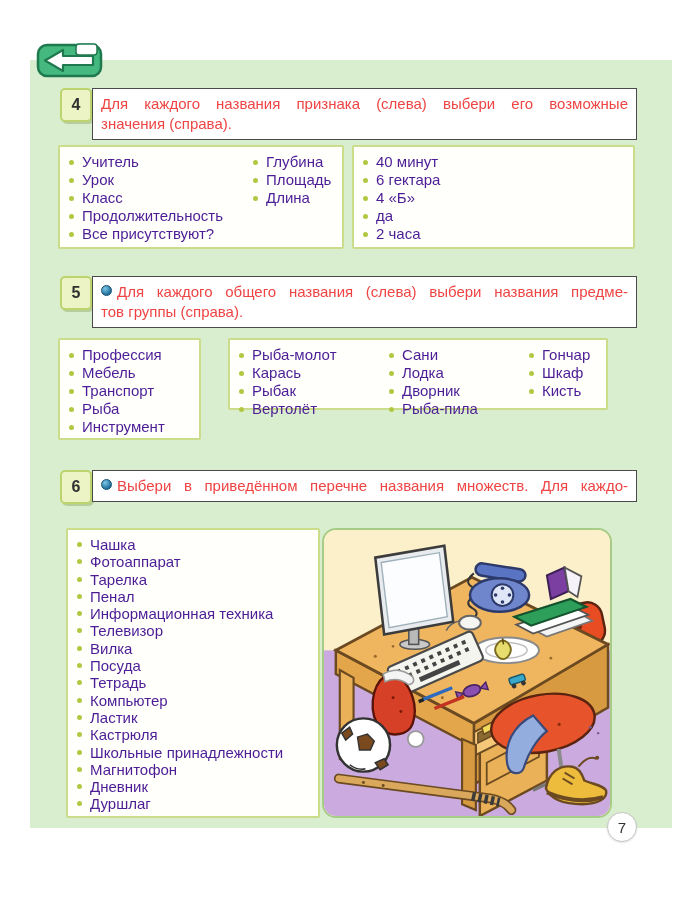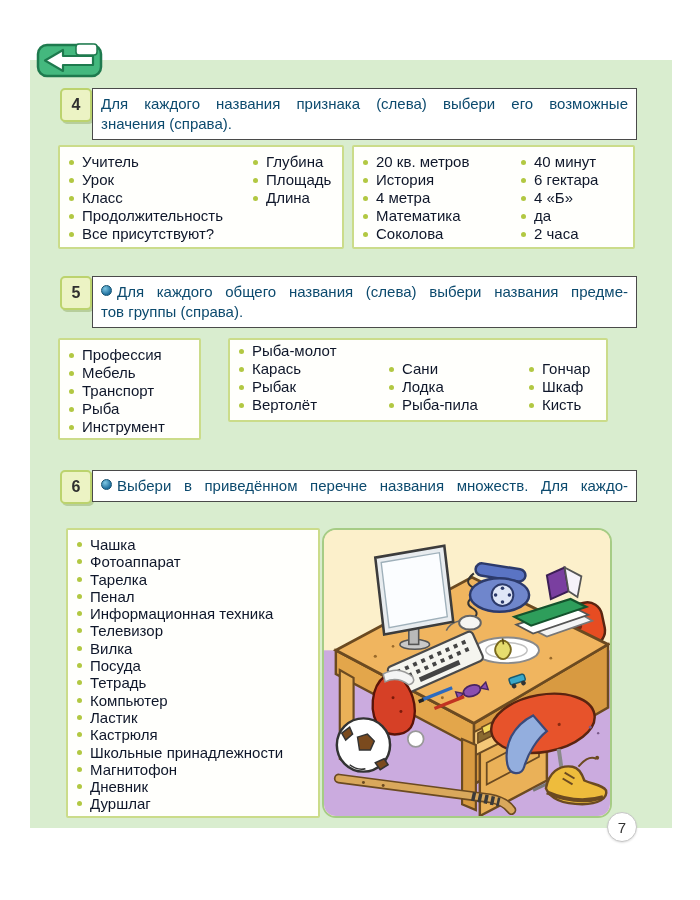--- a/index.html
+++ b/index.html
@@ -10,36 +10,36 @@
   }
   .green-bg{position:absolute;left:30px;top:60px;width:642px;height:768px;background:#d9edcf;}
   .back-btn{position:absolute;left:36px;top:42px;width:68px;height:36px;cursor:pointer;}
   .badge{
     position:absolute;left:60px;width:28px;height:30px;background:#ecf3c4;
     border:2px solid #bcd36e;border-radius:5px;box-shadow:2px 2px 0 rgba(120,150,60,.35);
     font-size:16px;font-weight:bold;color:#2f2f2f;display:flex;align-items:center;justify-content:center;
   }
   .instruction{
     position:absolute;left:92px;width:527px;background:#ffffff;border:1.5px solid #4a4a4a;
-    padding:5px 8px;font-size:15px;line-height:20px;color:#0c4a6e;
+    padding:5px 8px;font-size:15px;line-height:20px;color:#ef4444;
   }
   .instruction .line1{text-align:justify;text-align-last:justify;}
   .instruction .line2{text-align:left;}
   .bluedot{
     display:inline-block;width:9px;height:9px;border-radius:50%;
     background:radial-gradient(circle at 35% 30%,#7fc8e4,#1f6f9e 70%);
     border:1px solid #14506f;margin-right:5px;vertical-align:1px;
   }
   .listbox{
     position:absolute;background:#fffffc;border:2px solid #cbdc8a;border-radius:2px;
     padding:6px 7px;display:flex;align-items:flex-start;box-sizing:border-box;
   }
   .listbox ul{list-style:none;margin:0;padding:0;}
   .listbox li{
-    position:relative;padding-left:15px;font-size:15px;line-height:18px;color:#0f172a;white-space:nowrap;
+    position:relative;padding-left:15px;font-size:15px;line-height:18px;color:#4c1d95;white-space:nowrap;
   }
   .box6 li{line-height:17.3px;}
   .listbox li::before{
     content:"";position:absolute;left:2px;top:7px;width:5px;height:5px;border-radius:50%;background:#b2c842;
   }
   .box6 li::before{top:6px;}
   .col-w180{width:184px;} .col-w158{width:158px;} .col-w150{width:150px;} .col-w148{width:140px;}
   .illu{
     position:absolute;left:322px;top:528px;width:290px;height:290px;
     border:2px solid #a6cc85;border-radius:14px;overflow:hidden;background:#fcf0cb;box-sizing:border-box;
@@ -80,27 +80,20 @@
     <li>Все присутствуют?</li>
   </ul>
   <ul>
     <li>Глубина</li>
     <li>Площадь</li>
     <li>Длина</li>
   </ul>
 </div>
 
 <div class="listbox" style="left:352px;top:145px;width:283px;height:104px;">
-  <ul class="col-w158">
-    <li>20 кв. метров</li>
-    <li>История</li>
-    <li>4 метра</li>
-    <li>Математика</li>
-    <li>Соколова</li>
-  </ul>
   <ul>
     <li>40 минут</li>
     <li>6 гектара</li>
     <li>4 «Б»</li>
     <li>да</li>
     <li>2 часа</li>
   </ul>
 </div>
 
 <div class="badge" style="top:276px;">5</div>
@@ -112,30 +105,31 @@
 <div class="listbox" style="left:58px;top:338px;width:143px;height:102px;">
   <ul>
     <li>Профессия</li>
     <li>Мебель</li>
     <li>Транспорт</li>
     <li>Рыба</li>
     <li>Инструмент</li>
   </ul>
 </div>
 
-<div class="listbox" style="left:228px;top:338px;width:380px;height:84px;align-items:flex-end;">
+<div class="listbox" style="left:228px;top:338px;width:380px;height:72px;">
   <ul class="col-w150">
     <li>Рыба-молот</li>
     <li>Карась</li>
     <li>Рыбак</li>
     <li>Вертолёт</li>
   </ul>
   <ul class="col-w148">
     <li>Сани</li>
     <li>Лодка</li>
+    <li>Дворник</li>
     <li>Рыба-пила</li>
   </ul>
   <ul>
     <li>Гончар</li>
     <li>Шкаф</li>
     <li>Кисть</li>
   </ul>
 </div>
 
 <div class="badge" style="top:470px;">6</div>

